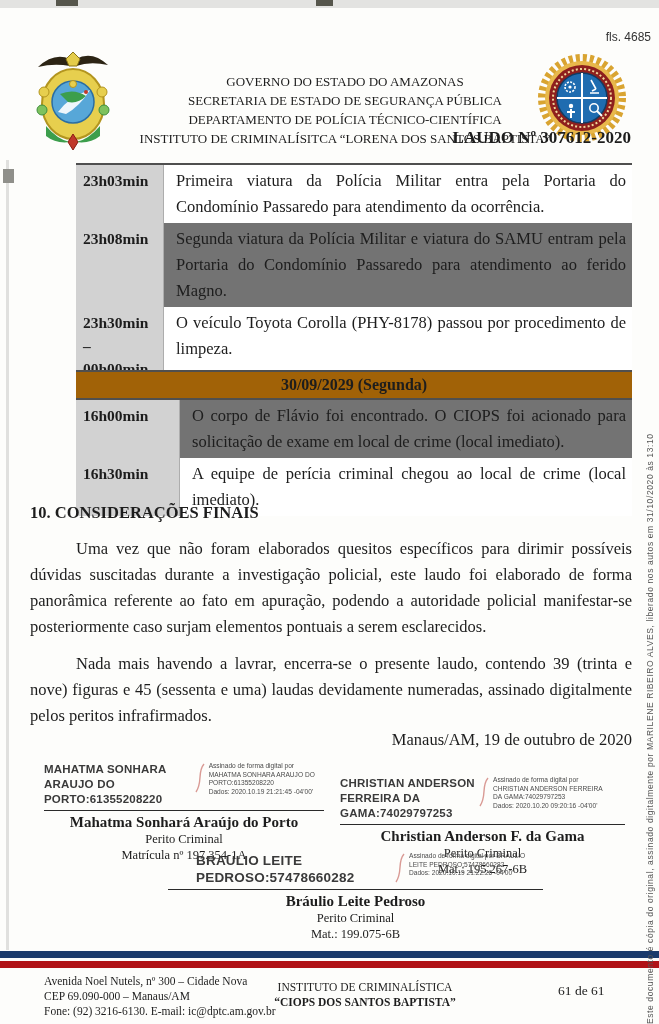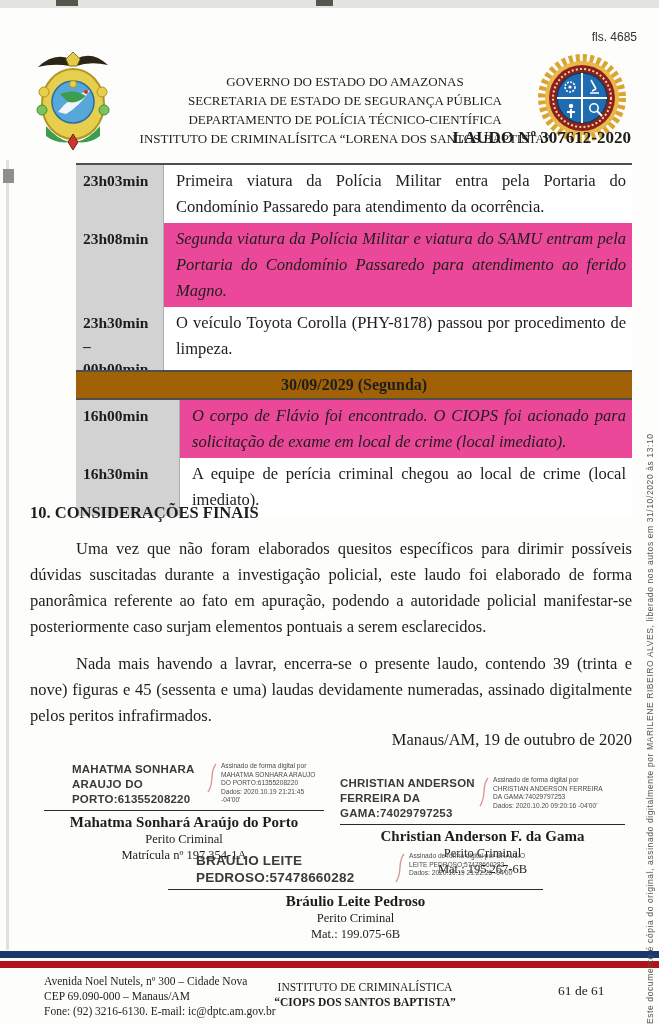--- a/index.html
+++ b/index.html
@@ -8,35 +8,35 @@
     background:#fdfdfb;color:#1d1d1d;
     font-family:"Liberation Serif", serif;
   }
   .prewrap{white-space:pre-line;}
   
   .top-strip{position:absolute;left:0;top:0;width:659px;height:8px;background:#e3e3e1;}
   .smudge{position:absolute;background:#56564c;}
   .left-artifact{position:absolute;left:6px;top:160px;width:3px;height:790px;background:#e0e0de;}
   .left-blot{position:absolute;left:3px;top:169px;width:11px;height:14px;background:#8f8f8a;}
   
-  .fls{position:absolute;top:30px;right:22px;font-family:"Liberation Sans",sans-serif;font-size:12px;color:#333;}
+  .fls{position:absolute;top:30px;right:8px;font-family:"Liberation Sans",sans-serif;font-size:12px;color:#333;}
   .coat{position:absolute;left:30px;top:46px;}
   .seal{position:absolute;left:538px;top:52px;}
   .org-block{position:absolute;left:60px;top:72px;width:570px;text-align:center;font-weight:normal;font-size:13px;line-height:19px;}
   .laudo-no{position:absolute;top:128px;right:28px;font-weight:bold;font-size:17px;}
   
   .ttable{position:absolute;left:76px;width:556px;}
   .t1{top:163px;border-top:2px solid #4f4f4f;border-bottom:4px solid #3b82f6;}
   .t2{top:370px;}
   .t2-header{border-top:2px solid #4f4f4f;border-bottom:2px solid #4f4f4f;text-align:center;font-weight:bold;font-size:16px;padding:4px 0;background:#a16207;}
   .t-row{display:flex;}
   .t-time{background:#d2d2d2;font-weight:bold;font-size:15.5px;line-height:23px;padding:4px 4px 4px 7px;box-sizing:border-box;flex:0 0 87px;}
   .t2 .t-time{flex:0 0 103px;}
   .t-desc{flex:1;font-size:16.5px;line-height:26px;padding:3px 6px 3px 12px;text-align:justify;border-left:1px solid #adadad;box-sizing:border-box;background:#fff;}
-  .shaded .t-desc{background:#ec4899;font-style:italic;}
+  .shaded .t-desc{background:#737373;}
   
   .section-title{position:absolute;left:30px;top:503px;font-weight:bold;font-size:16.5px;}
   .para{position:absolute;left:30px;width:602px;font-size:16.5px;line-height:26px;text-align:justify;text-indent:46px;}
   .p1{top:536px;}
   .p2{top:651px;}
   .dateline{position:absolute;top:730px;right:27px;font-size:16.5px;}
   
   .sig{position:absolute;}
   .sig-top{display:flex;align-items:flex-start;}
   .sig-id{font-family:"Liberation Sans",sans-serif;color:#3a3a3a;font-size:11.5px;line-height:15px;font-weight:bold;letter-spacing:.2px;}
@@ -144,21 +144,21 @@
   </div>
 </div>
 
 <div class="section-title">10. CONSIDERAÇÕES FINAIS</div>
 <div class="para p1">Uma vez que não foram elaborados quesitos específicos para dirimir possíveis dúvidas suscitadas durante a investigação policial, este laudo foi elaborado de forma panorâmica referente ao fato em apuração, podendo a autoridade policial manifestar-se posteriormente caso surjam elementos pontuais a serem esclarecidos.</div>
 <div class="para p2">Nada mais havendo a lavrar, encerra-se o presente laudo, contendo 39 (trinta e nove) figuras e 45 (sessenta e uma) laudas devidamente numeradas, assinado digitalmente pelos peritos infrafirmados.</div>
 <div class="dateline">Manaus/AM, 19 de outubro de 2020</div>
 
 <div class="sig" style="left:44px;top:762px;width:280px;">
   <div class="sig-top">
-    <div class="sig-id" style="width:150px;margin-left:28px;">MAHATMA SONHARA ARAUJO DO PORTO:61355208220</div>
+    <div class="sig-id" style="width:150px;">MAHATMA SONHARA ARAUJO DO PORTO:61355208220</div>
     <svg class="flourish" width="14" height="34" viewBox="0 0 14 34">
       <path d="M3,30 C10,20 4,10 11,2" fill="none" stroke="#d99a94" stroke-width="1.4"></path>
     </svg>
     <div class="sig-note prewrap">Assinado de forma digital por MAHATMA SONHARA ARAUJO DO PORTO:61355208220
 Dados: 2020.10.19 21:21:45 -04'00'</div>
   </div>
   <div class="sig-line"></div>
   <div class="sig-name">Mahatma Sonhará Araújo do Porto</div>
   <div class="sig-role">Perito Criminal</div>
   <div class="sig-reg">Matrícula nº 197.354-1A</div>

